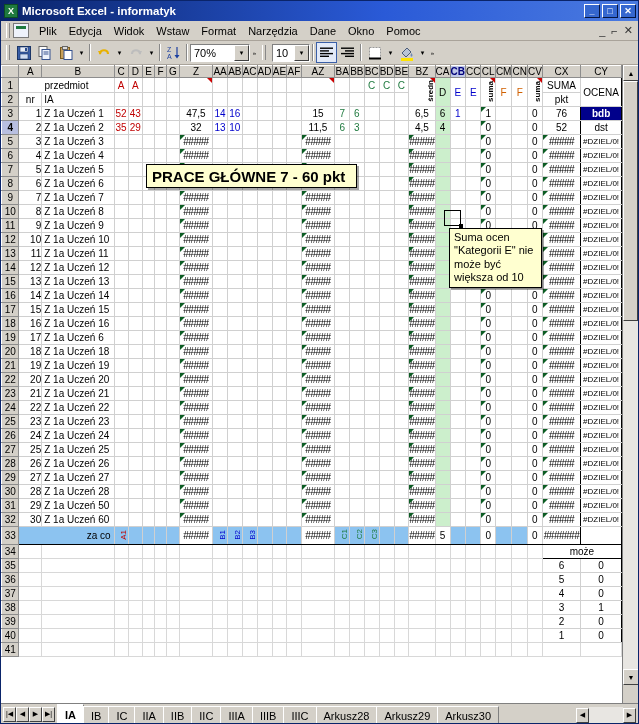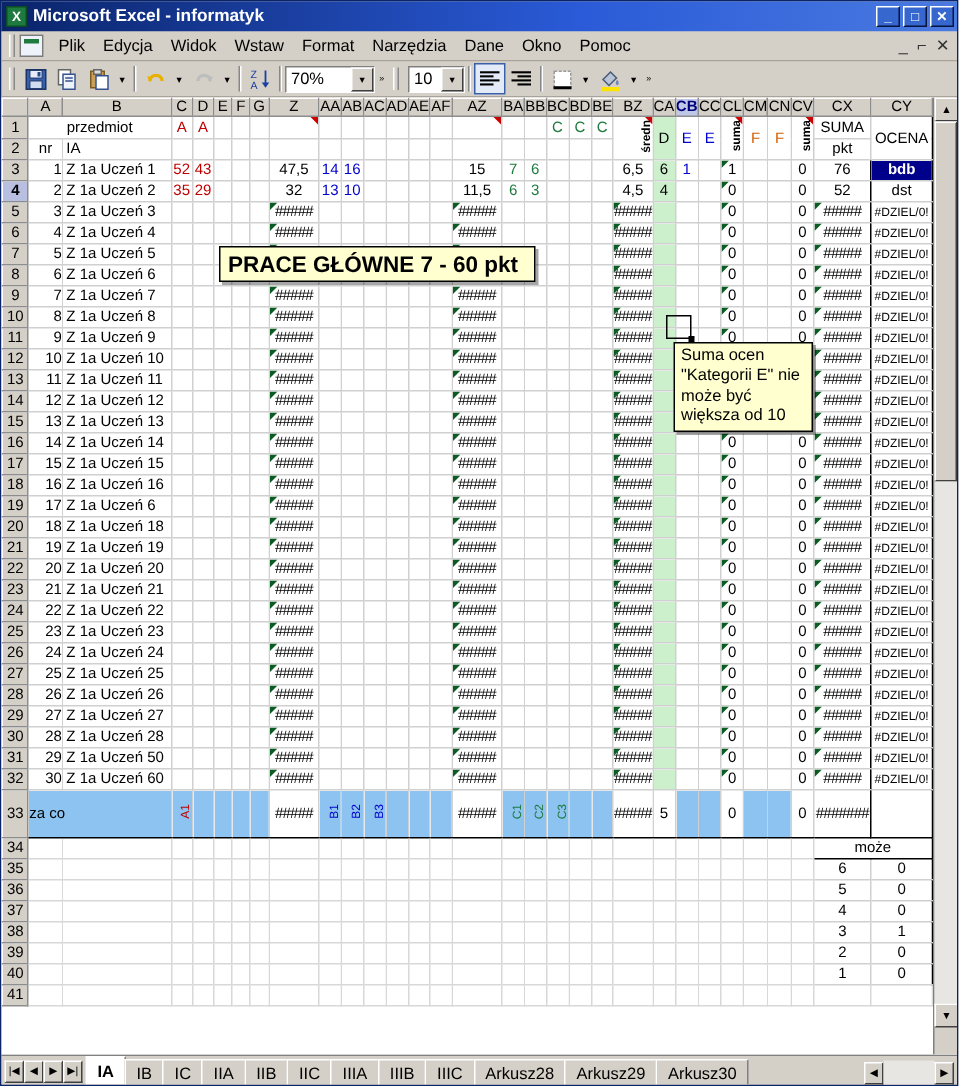--- a/index.html
+++ b/index.html
@@ -1417,21 +1417,21 @@
             <td class="cell ctr">0</td>
             <td class="cell ctr b hash"><span class="tri"></span>#####</td>
             <td class="cell ctr b" style="font-size:8px">#DZIEL/0!</td>
             <td class="cell blank"></td>
           </tr>
         </tbody>
 
       <tbody>
           <tr>
         <th class="rowhead">33</th>
-        <td class="cell bluefill bt bb bl" colspan="2" style="height:32px;text-align:left;padding-right:3px">za co</td>
+        <td class="cell bluefill bt bb bl" colspan="2" style="height:18px;text-align:right;padding-right:3px">za co</td>
         <td class="cell bluefill bt bb bl"><span class="vert-s" style="color:#c00000;font-size:8px">A1</span></td>
         <td class="cell bluefill bt bb"></td>
         <td class="cell bluefill bt bb"></td>
         <td class="cell bluefill bt bb"></td>
         <td class="cell bluefill bt bb"></td>
         <td class="cell ctr bt bb hash">#####</td>
         <td class="cell bluefill bt bb"><span class="vert-s" style="color:#0000cc;font-size:8px">B1</span></td>
         <td class="cell bluefill bt bb"><span class="vert-s" style="color:#0000cc;font-size:8px">B2</span></td>
         <td class="cell bluefill bt bb"><span class="vert-s" style="color:#0000cc;font-size:8px">B3</span></td>
         <td class="cell bluefill bt bb"></td>

